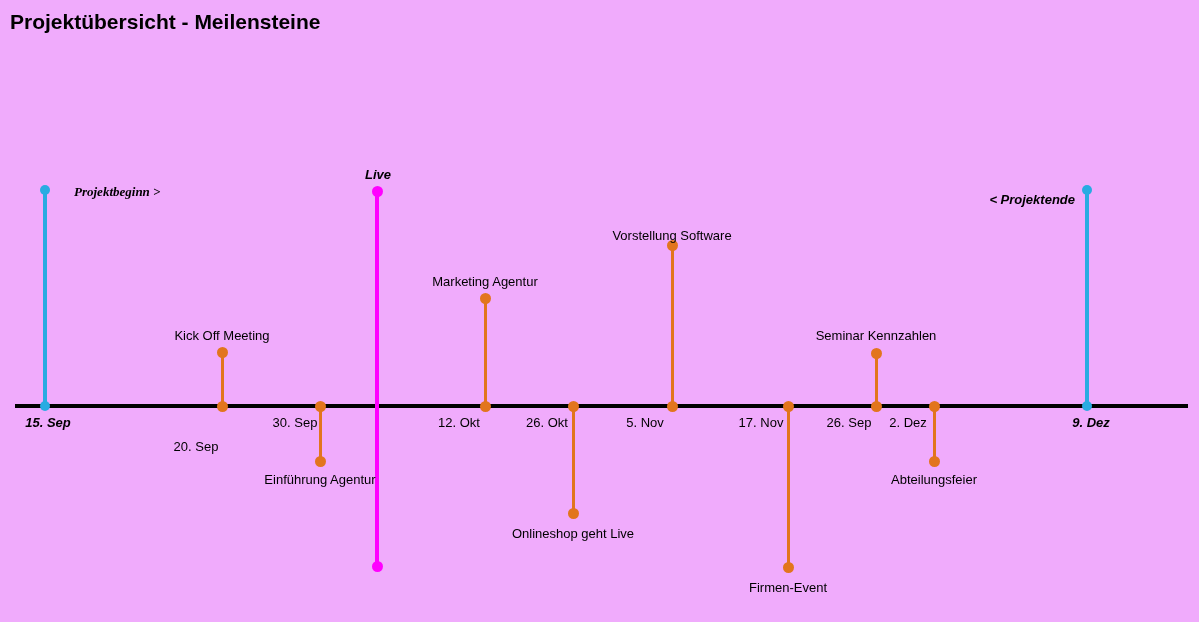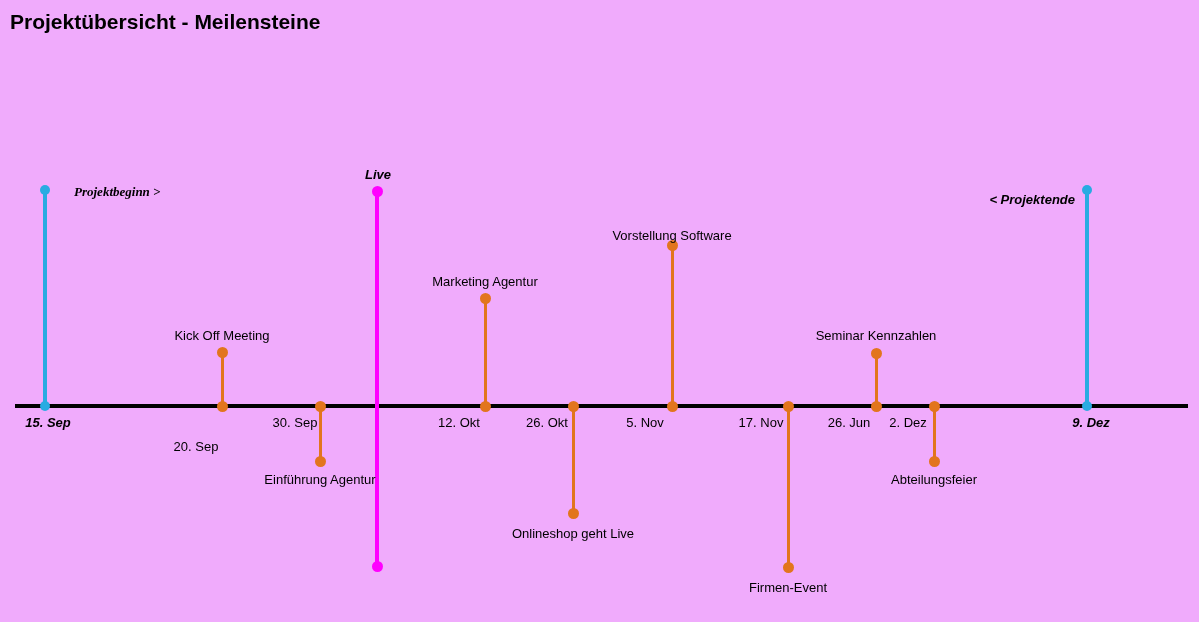--- a/index.html
+++ b/index.html
@@ -43,21 +43,21 @@
   <div class="chart-title">Projektübersicht - Meilensteine</div>
   <div id="chart-layer">
       <div class="axis-line" style="left: 15px; top: 404px; width: 1173px; height: 4px; background: rgb(0, 0, 0);"></div>
       <div class="lbl center bi" style="left: 48px; top: 422px;">15. Sep</div>
       <div class="lbl center" style="left: 196px; top: 446px;">20. Sep</div>
       <div class="lbl center" style="left: 295px; top: 422px;">30. Sep</div>
       <div class="lbl center" style="left: 459px; top: 422px;">12. Okt</div>
       <div class="lbl center" style="left: 547px; top: 422px;">26. Okt</div>
       <div class="lbl center" style="left: 645px; top: 422px;">5. Nov</div>
       <div class="lbl center" style="left: 761px; top: 422px;">17. Nov</div>
-      <div class="lbl center" style="left: 849px; top: 422px;">26. Jun</div>
+      <div class="lbl center" style="left: 849px; top: 422px;">26. Sep</div>
       <div class="lbl center" style="left: 908px; top: 422px; text-align: center;">2. Dez</div>
       <div class="lbl center bi" style="left: 1091px; top: 422px;">9. Dez</div>
       <div class="stem" style="left: 43px; top: 190px; width: 4px; height: 218px; background: rgb(41, 171, 226);"></div>
       <div class="dot" style="left: 40px; top: 185px; width: 10px; height: 10px; background: rgb(41, 171, 226);"></div>
       <div class="dot" style="left: 40px; top: 401px; width: 10px; height: 10px; background: rgb(41, 171, 226);"></div>
       <div class="lbl left bi" style="left: 74px; top: 191px; font-family: Liberation Serif, serif;">Projektbeginn &gt;</div>
       <div class="stem" style="left: 1085px; top: 190px; width: 4px; height: 218px; background: rgb(41, 171, 226);"></div>
       <div class="dot" style="left: 1082px; top: 185px; width: 10px; height: 10px; background: rgb(41, 171, 226);"></div>
       <div class="dot" style="left: 1082px; top: 401px; width: 10px; height: 10px; background: rgb(41, 171, 226);"></div>
       <div class="lbl right bi" style="left: 1075px; top: 191px; margin-top: 8px;">&lt; Projektende</div>

